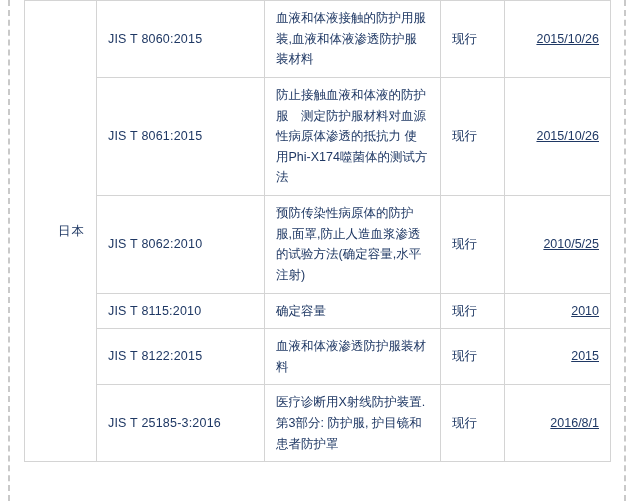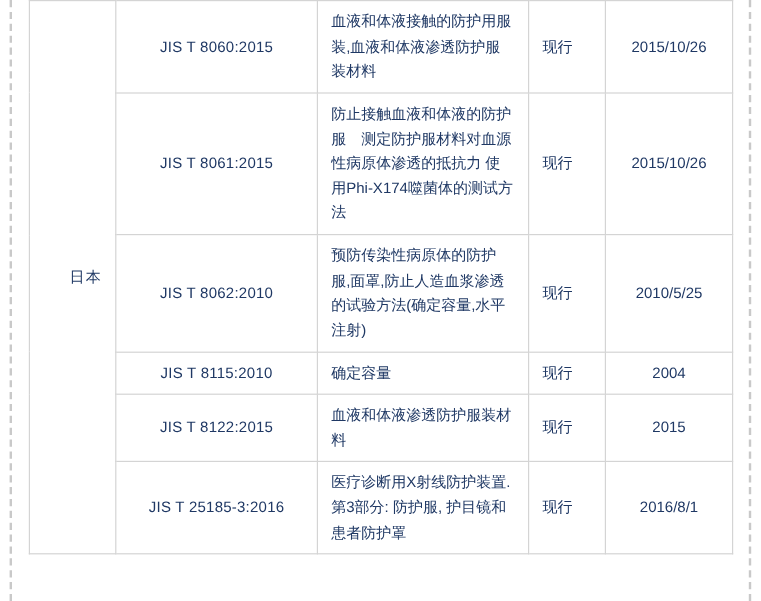--- a/index.html
+++ b/index.html
@@ -53,39 +53,40 @@
   }
   td.col-country {
     width: 72px;
     text-align: right;
     color: #1f1f1f;
     font-size: 12.5px;
     letter-spacing: 1px;
   }
   td.col-code {
     width: 168px;
-    text-align: center;
+    text-align: left;
     color: #1f3864;
     font-size: 12.5px;
     letter-spacing: 0.2px;
   }
   td.col-title {
     width: 176px;
     text-align: left;
     color: #1f3864;
   }
   td.col-status {
     width: 64px;
     text-align: left;
     color: #1f3864;
   }
   td.col-date {
     width: 106px;
-    text-align: center;
+    text-align: right;
     color: #1f3864;
+    text-decoration: underline;
   }
 </style>
 </head>
 <body>
 
 <div class="page">
   <div class="edge-guide left"></div>
   <div class="edge-guide right"></div>
 
   <div class="table-wrap">
@@ -107,21 +108,21 @@
         <tr>
           <td class="col-code">JIS T 8062:2010</td>
           <td class="col-title">预防传染性病原体的防护服,面罩,防止人造血浆渗透的试验方法(确定容量,水平注射)</td>
           <td class="col-status">现行</td>
           <td class="col-date">2010/5/25</td>
         </tr>
         <tr>
           <td class="col-code">JIS T 8115:2010</td>
           <td class="col-title">确定容量</td>
           <td class="col-status">现行</td>
-          <td class="col-date">2004</td>
+          <td class="col-date">2010</td>
         </tr>
         <tr>
           <td class="col-code">JIS T 8122:2015</td>
           <td class="col-title">血液和体液渗透防护服装材料</td>
           <td class="col-status">现行</td>
           <td class="col-date">2015</td>
         </tr>
         <tr>
           <td class="col-code">JIS T 25185-3:2016</td>
           <td class="col-title">医疗诊断用X射线防护装置. 第3部分: 防护服, 护目镜和患者防护罩</td>

